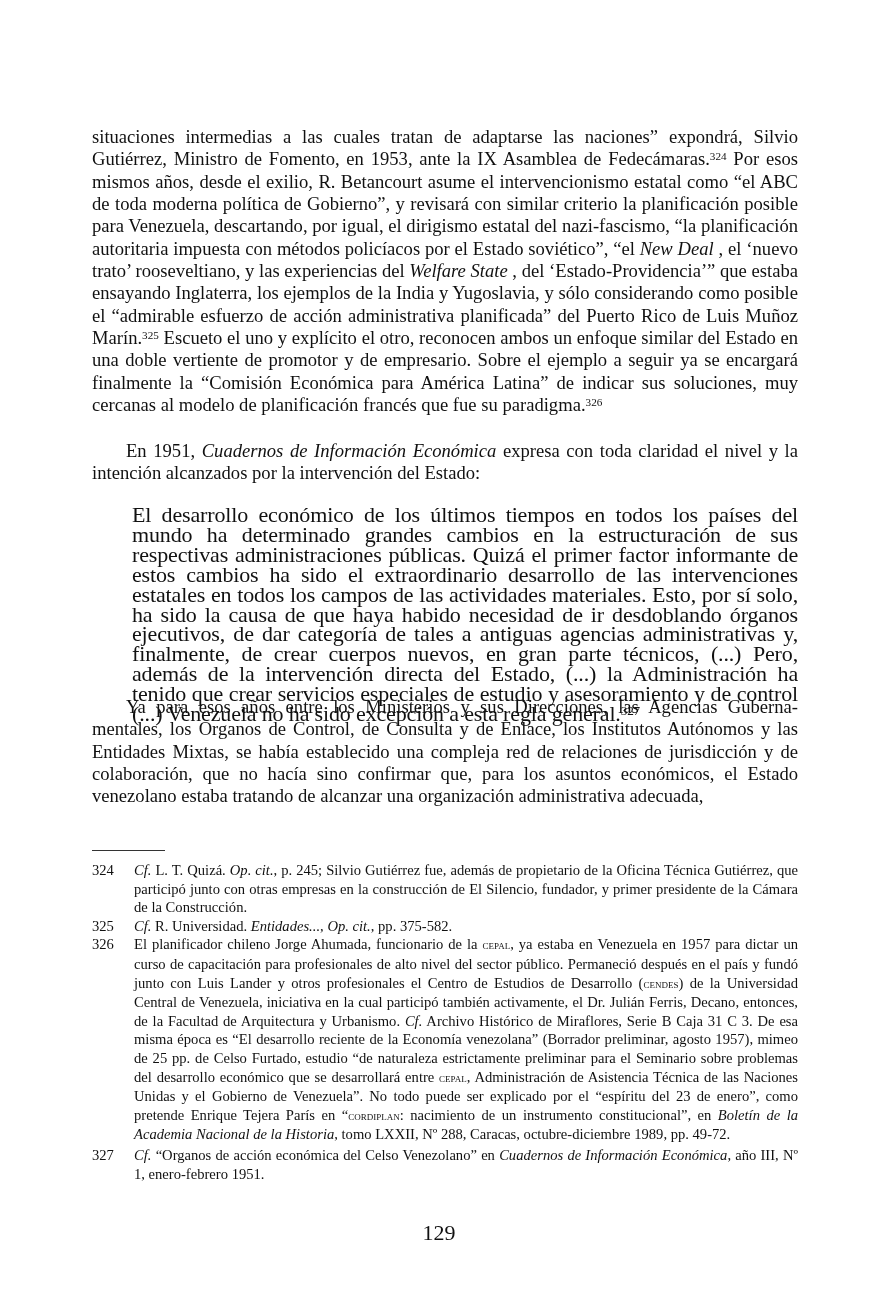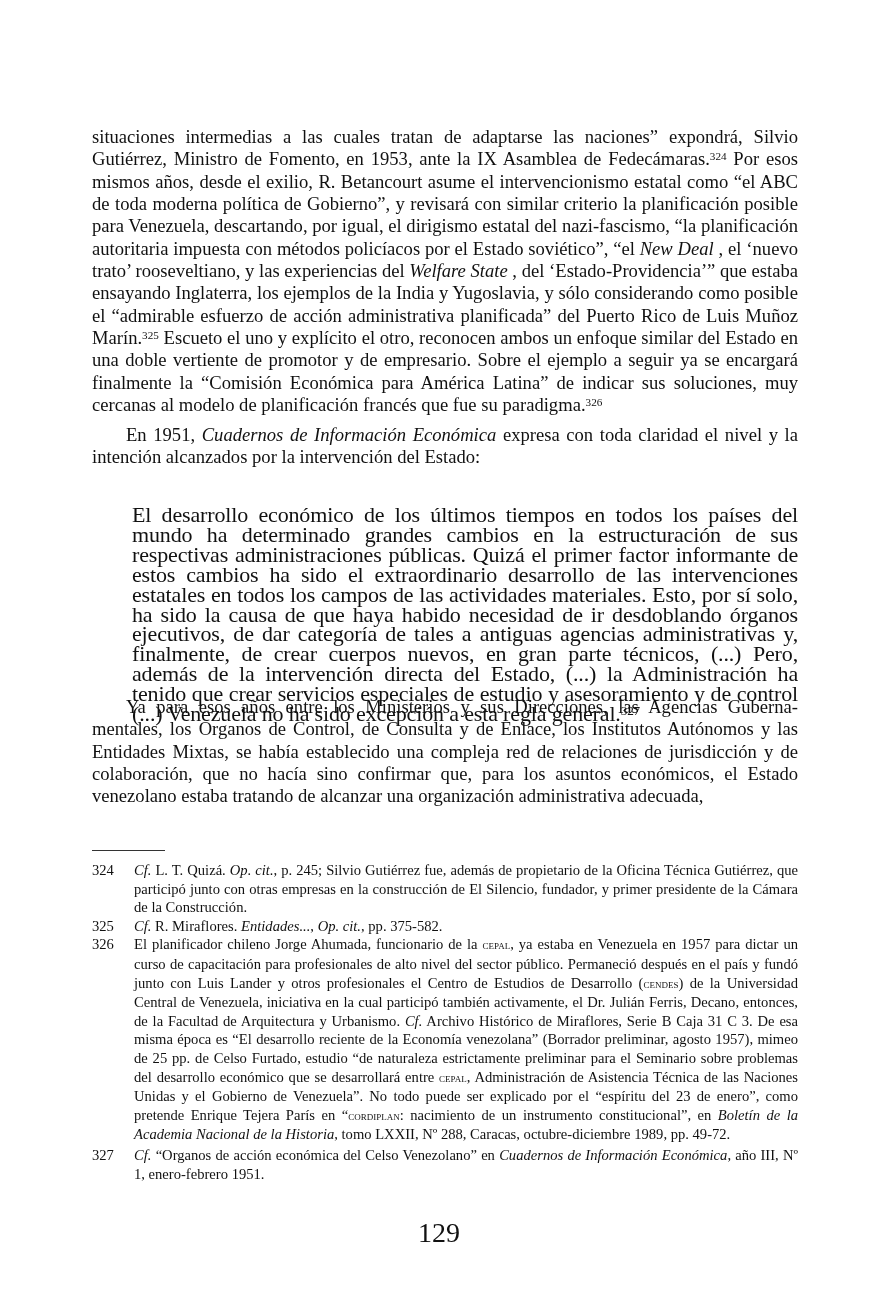--- a/index.html
+++ b/index.html
@@ -1,33 +1,33 @@
 <!DOCTYPE html>
 <html><head>
   <meta charset="utf-8">
   <style>
     html, body { margin: 0; padding: 0; background: #ffffff; }
     body { width: 878px; height: 1316px; position: relative; overflow: hidden; color: #111; font-family: "Liberation Serif", "DejaVu Serif", serif; }
     .page { position: absolute; left: 0; top: 0; width: 878px; height: 1316px; padding-left: 48px; }
     .body-text { position: absolute; left: 92px; width: 706px; font-size: 18.6px; line-height: 22.35px; text-align: justify; }
     .p1 { top: 126px; }
-    .p2 { top: 424px; text-indent: 34px; }
+    .p2 { top: 440px; text-indent: 34px; }
     .quote { position: absolute; left: 132px; width: 666px; top: 505px; font-size: 22px; line-height: 19.9px; text-align: justify; letter-spacing: -0.15px; }
     .p3 { top: 696px; text-indent: 34px; }
     p { margin: 0; }
     sup.fn { font-size: 0.6em; vertical-align: 0.42em; line-height: 0; }
     .rule { position: absolute; left: 92px; top: 850px; width: 73px; height: 1px; background: #333; }
     .footnotes { position: absolute; left: 92px; top: 861px; width: 706px; font-size: 14.6px; line-height: 18.6px; }
     .fn-item { display: flex; align-items: flex-start; margin-bottom: 0; }
     .fn-num { width: 42px; flex: 0 0 42px; }
     .fn-text { flex: 1; text-align: justify; }
     .fn-326 { margin-top: 0; }
     .fn-327 { margin-top: 2px; }
     .sc { font-variant: small-caps; font-size: 0.88em; text-transform: lowercase; }
-    .page-number { position: absolute; left: 0; width: 878px; top: 1220px; text-align: center; font-size: 28px; line-height: 26px; }
+    .page-number { position: absolute; left: 0; width: 878px; top: 1220px; text-align: center; font-size: 22px; line-height: 26px; }
   </style>
 </head>
 <body>
 
 <div class="page">
 
   <p class="body-text p1"><span>situaciones intermedias a las cuales tratan de adaptarse las naciones” expondrá, Silvio Gutiérrez, Ministro de Fomento, en 1953, ante la IX Asamblea de Fedecámaras.</span><sup class="fn">324</sup><span> Por esos mismos años, desde el exilio, R. Betancourt asume el intervencionismo estatal como “el ABC de toda moderna política de Gobierno”, y revisará con similar criterio la planificación posible para Venezuela, descartando, por igual, el dirigismo estatal del nazi-fascismo, “la planificación autoritaria impuesta con métodos policíacos por el Estado soviético”, “el </span><i>New Deal</i><span> , el ‘nuevo trato’ rooseveltiano, y las experiencias del </span><i>Welfare State</i><span> , del ‘Estado-Providencia’” que estaba ensayando Inglaterra, los ejemplos de la India y Yugoslavia, y sólo considerando como posible el “admirable esfuerzo de acción administrativa planificada” del Puerto Rico de Luis Muñoz Marín.</span><sup class="fn">325</sup><span> Escueto el uno y explícito el otro, reconocen ambos un enfoque similar del Estado en una doble vertiente de promotor y de empresario. Sobre el ejemplo a seguir ya se encargará finalmente la “Comisión Económica para América Latina” de indicar sus soluciones, muy cercanas al modelo de planificación francés que fue su paradigma.</span><sup class="fn">326</sup></p>
 
   <p class="body-text p2"><span>En 1951, </span><i>Cuadernos de Información Económica</i><span> expresa con toda claridad el nivel y la intención alcanzados por la intervención del Estado:</span></p>
 
@@ -37,21 +37,21 @@
 
   <div class="rule"></div>
 
   <div class="footnotes">
     <div class="fn-item">
       <span class="fn-num">324</span>
       <span class="fn-text"><i>Cf.</i><span> L. T. Quizá. </span><i>Op. cit.</i><span>, p. 245; Silvio Gutiérrez fue, además de propietario de la Oficina Técnica Gutiérrez, que participó junto con otras empresas en la construcción de El Silencio, fundador, y primer presidente de la Cámara de la Construcción.</span></span>
     </div>
     <div class="fn-item">
       <span class="fn-num">325</span>
-      <span class="fn-text"><i>Cf.</i><span> R. Miraflores. </span><i>Entidades...</i><span>, </span><i>Op. cit.</i><span>, pp. 375-582.</span></span>
+      <span class="fn-text"><i>Cf.</i><span> R. Universidad. </span><i>Entidades...</i><span>, </span><i>Op. cit.</i><span>, pp. 375-582.</span></span>
     </div>
     <div class="fn-item fn-326">
       <span class="fn-num">326</span>
       <span class="fn-text"><span>El planificador chileno Jorge Ahumada, funcionario de la </span><span class="sc">CEPAL</span><span>, ya estaba en Venezuela en 1957 para dictar un curso de capacitación para profesionales de alto nivel del sector público. Permaneció después en el país y fundó junto con Luis Lander y otros profesionales el Centro de Estudios de Desarrollo (</span><span class="sc">CENDES</span><span>) de la Universidad Central de Venezuela, iniciativa en la cual participó también activamente, el Dr. Julián Ferris, Decano, entonces, de la Facultad de Arquitectura y Urbanismo. </span><i>Cf.</i><span> Archivo Histórico de Miraflores, Serie B Caja 31 C 3. De esa misma época es “El desarrollo reciente de la Economía venezolana” (Borrador preliminar, agosto 1957), mimeo de 25 pp. de Celso Furtado, estudio “de naturaleza estrictamente preliminar para el Seminario sobre problemas del desarrollo económico que se desarrollará entre </span><span class="sc">CEPAL</span><span>, Administración de Asistencia Técnica de las Naciones Unidas y el Gobierno de Venezuela”. No todo puede ser explicado por el “espíritu del 23 de enero”, como pretende Enrique Tejera París en “</span><span class="sc">CORDIPLAN</span><span>: nacimiento de un instrumento constitucional”, en </span><i>Boletín de la Academia Nacional de la Historia</i><span>, tomo LXXII, Nº 288, Caracas, octubre-diciembre 1989, pp. 49-72.</span></span>
     </div>
     <div class="fn-item fn-327">
       <span class="fn-num">327</span>
       <span class="fn-text"><i>Cf.</i><span> “Organos de acción económica del Celso Venezolano” en </span><i>Cuadernos de Información Económica</i><span>, año III, Nº 1, enero-febrero 1951.</span></span>
     </div>
   </div>

